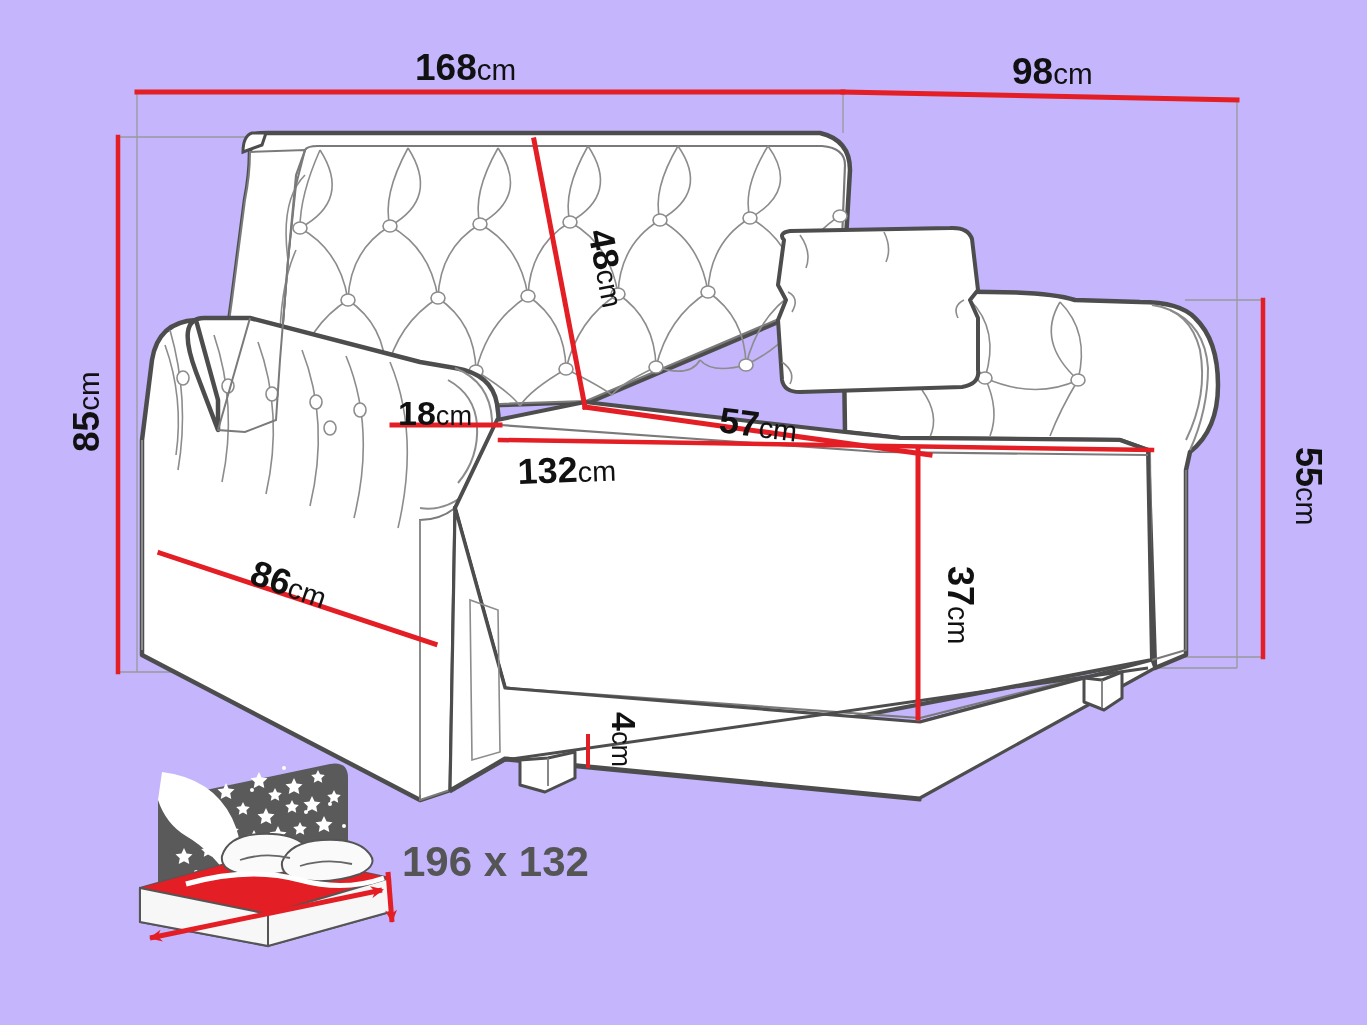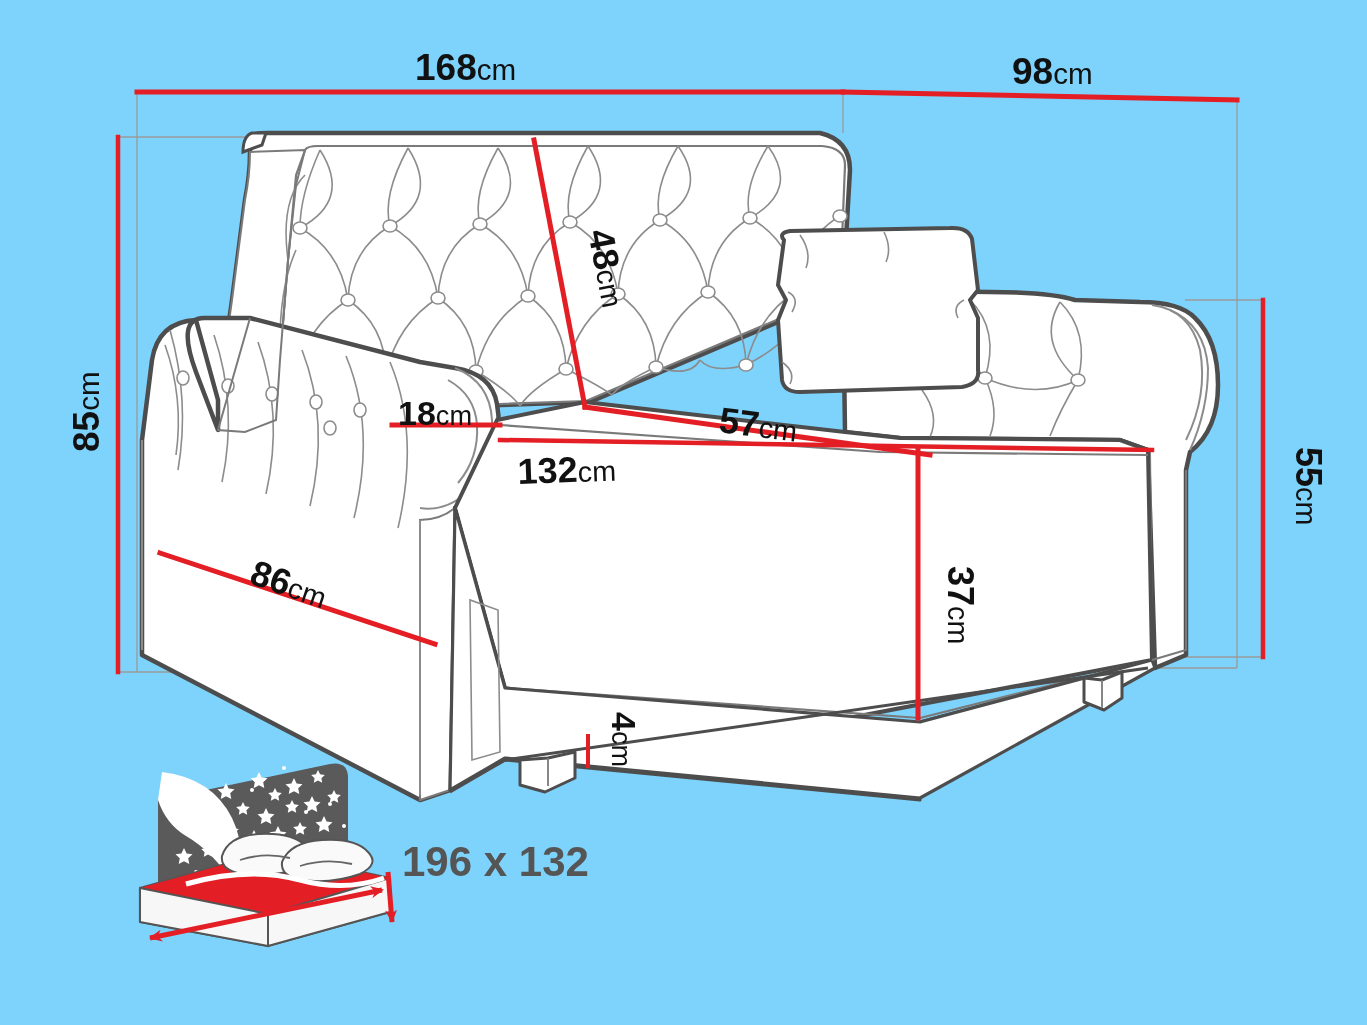--- a/index.html
+++ b/index.html
@@ -11,21 +11,21 @@
   body {
     font-family: "Liberation Sans", sans-serif;
     width: 1367px;
     height: 1025px;
     overflow: hidden;
   }
   #diagram-root {
     position: relative;
     width: 1367px;
     height: 1025px;
-    background: #7dd3fc;
+    background: #c4b5fd;
   }
   #diagram-svg {
     position: absolute;
     top: 0;
     left: 0;
     width: 1367px;
     height: 1025px;
     display: block;
   }
   .dim-text {

